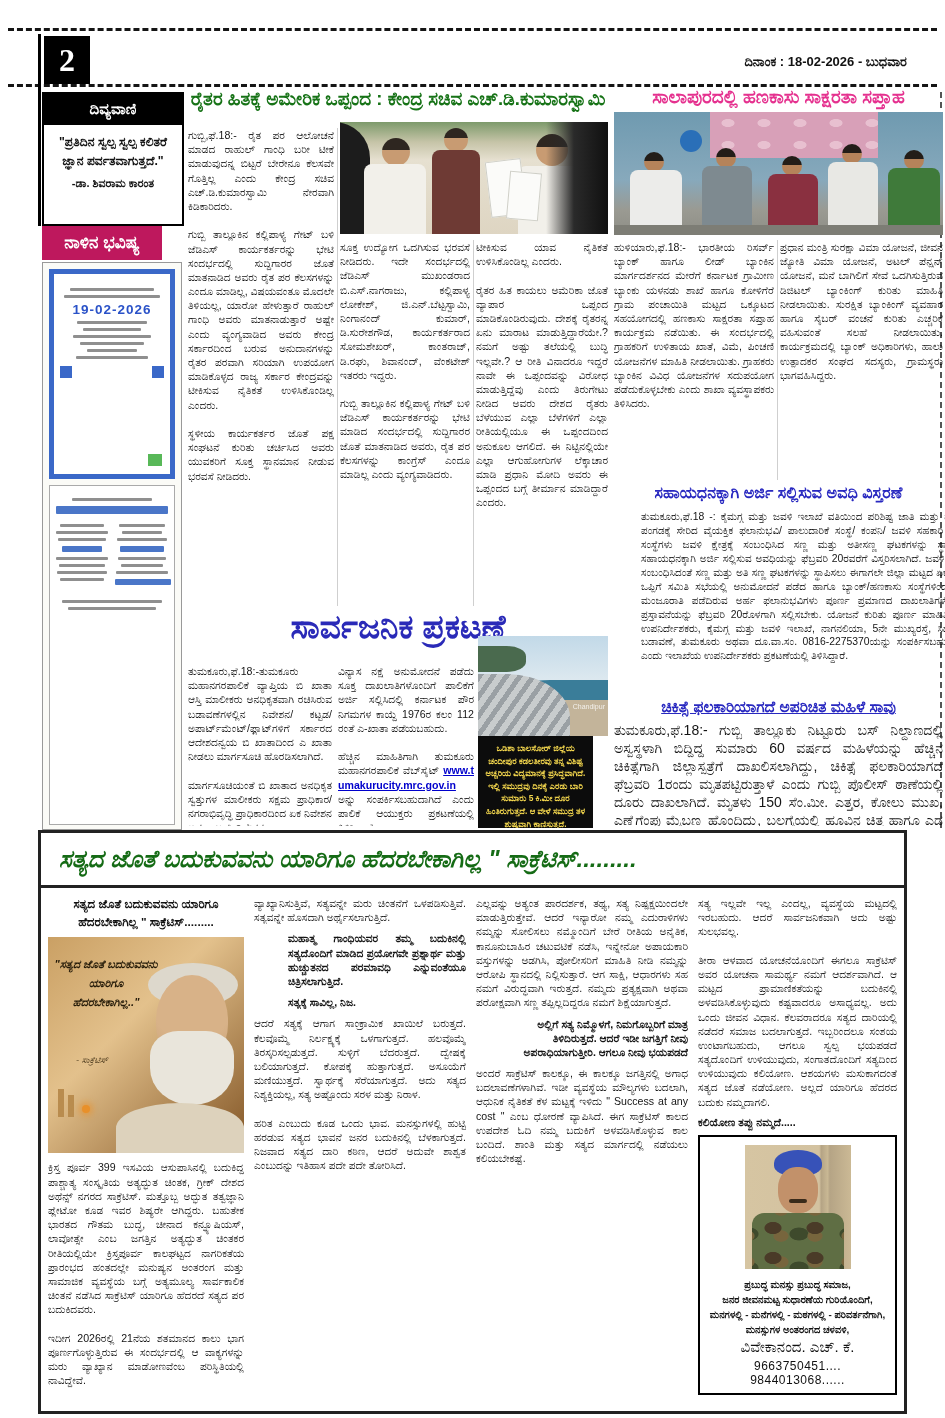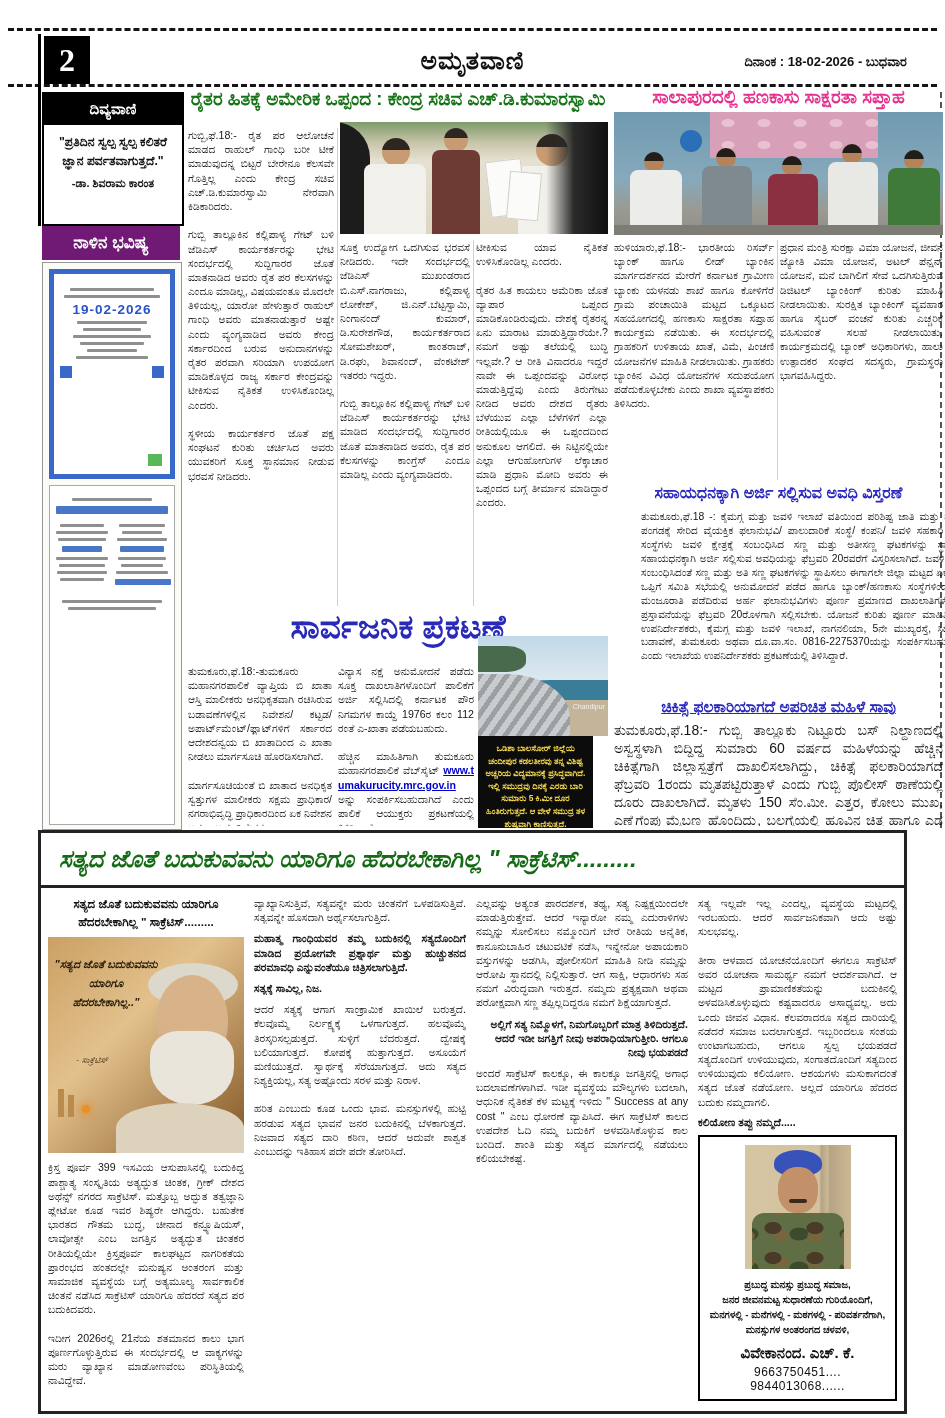--- a/index.html
+++ b/index.html
@@ -14,21 +14,21 @@
            font-family:"Liberation Serif",serif;font-size:32px;font-weight:bold;}
   .masthead{left:0;right:0;top:46px;text-align:center;font-size:25px;font-weight:bold;letter-spacing:1px;}
   .dateline{right:38px;top:54px;font-size:13px;font-weight:bold;}
   .ledge{left:38px;top:34px;width:3px;height:192px;background:#000;}
   .redge{right:3px;top:92px;height:736px;border-left:2px dashed #555;}
   
   .divybox{left:42px;top:92px;width:138px;height:130px;border:2px solid #000;background:#fff;}
   .divyhead{background:#000;color:#fff;text-align:center;font-size:15px;font-weight:bold;padding:6px 0 7px;}
   .divyquote{padding:8px 5px 2px;font-size:12.3px;font-weight:bold;text-align:center;line-height:1.55;}
   .divyattr{font-size:11px;font-weight:bold;text-align:center;padding:4px 2px;}
-  .nalina{left:42px;top:226px;width:138px;height:34px;background:#701a75;color:#fff;display:flex;align-items:center;justify-content:center;
+  .nalina{left:42px;top:226px;width:120px;height:34px;background:#be185d;color:#fff;display:flex;align-items:center;justify-content:center;
           font-size:17px;font-weight:bold;}
   .panchanga{left:42px;top:262px;width:138px;height:566px;background:#fbfbf7;border:1px solid #999;}
   .pblue{margin:6px;border:5px solid #3a68c8;background:#fff;height:190px;position:relative;padding-top:10px;}
   .pdate{color:#2a52c8;font-weight:bold;font-size:13.5px;text-align:center;letter-spacing:1px;margin:4px 0;}
   .fl{height:3px;background:#8f8f8f;margin:4px auto;border-radius:1px;}
   .flb{height:8px;background:#4a76c8;margin:5px auto;border-radius:1px;}
   .psq{position:absolute;width:12px;height:12px;background:#3a68c8;top:92px;}
   .pgreen{position:absolute;width:14px;height:12px;background:#58b858;right:8px;bottom:8px;}
   .ppanel{margin:6px;border:1px solid #aaa;background:#fff;height:330px;padding-top:8px;position:relative;}
   .pcols{display:flex;justify-content:space-between;padding:0 6px;margin-top:6px;}
@@ -93,43 +93,42 @@
   .socquote{position:absolute;left:6px;top:18px;width:104px;font-size:11px;font-weight:bold;font-style:italic;
             color:#241a08;text-align:center;line-height:1.7;}
   .socattr{position:absolute;left:28px;top:118px;font-size:9px;font-style:italic;color:#3a2a10;}
   .soc-hair{position:absolute;right:6px;top:26px;width:90px;height:44px;background:#ddd8cc;border-radius:50%;}
   .soc-face{position:absolute;right:16px;top:38px;width:72px;height:90px;background:radial-gradient(circle at 50% 30%,#d8b288 55%,#c69f74);border-radius:50% 50% 45% 45%;}
   .soc-beard{position:absolute;right:10px;top:94px;width:84px;height:74px;background:#e9e5db;border-radius:40% 40% 60% 60%;}
   .soc-robe{position:absolute;right:0;bottom:0;width:128px;height:50px;background:#ddd2bc;border-radius:50% 50% 0 0;}
   .soc-col{position:absolute;width:6px;height:28px;background:#b98c4e;bottom:36px;}
   .soc-fire{position:absolute;left:34px;bottom:40px;width:8px;height:8px;border-radius:50%;background:#e8902a;box-shadow:0 0 6px 3px rgba(232,144,42,.6);}
   .bp{margin-bottom:7px;}
-  .bold{font-weight:bold;}
+  .bold{font-weight:bold;margin-left:34px;}
   .closing{font-weight:bold;font-size:10.6px;text-align:left;margin:6px 0;}
   .authorbox{border:2px solid #000;margin-top:6px;padding:8px 6px 6px;text-align:center;}
   .soldier{position:relative;width:106px;height:124px;margin:0 auto 8px;overflow:hidden;
            background:linear-gradient(90deg,#d6c5a2 0%,#d3c2a0 70%,#b5a485 72%,#c9b894 78%,#b5a485 80%,#cbb995 100%);}
   .sd-bandana{position:absolute;left:29px;top:5px;width:48px;height:26px;background:#3752b8;border-radius:50% 50% 40% 40%;}
   .sd-face{position:absolute;left:33px;top:22px;width:40px;height:46px;background:#c2916a;border-radius:45%;}
   .sd-mus{position:absolute;left:44px;top:54px;width:18px;height:4px;background:#3a2a1a;border-radius:2px;}
   .sd-torso{position:absolute;left:7px;bottom:0;width:92px;height:56px;border-radius:12px 12px 0 0;background-color:#5f6e44;
             background-image:radial-gradient(#4a3b28 8px,transparent 9px),radial-gradient(#77653d 7px,transparent 8px),radial-gradient(#3e4a2c 9px,transparent 10px);
             background-size:42px 30px,34px 26px,50px 34px;background-position:0 0,12px 10px,22px 4px;}
   .aline{font-size:9.8px;font-weight:bold;line-height:1.55;}
-  .aname{font-size:15px;font-weight:bold;margin-top:6px;}
+  .aname{font-size:15px;font-weight:normal;}
   .aphones{font-size:12px;margin-top:3px;letter-spacing:.5px;}
 </style>
 </head>
 <body>
 
 <div id="paper">
 
   <div class="abs topdash"></div>
   <div class="abs pagenum">2</div>
-  <div class="abs masthead">ಅಮೃತವಾಣಿ</div>
   <div class="abs dateline">ದಿನಾಂಕ : 18-02-2026 - ಬುಧವಾರ</div>
   <div class="abs hdrdash"></div>
   <div class="abs ledge"></div>
   <div class="abs redge"></div>
 
   <div class="abs divybox">
     <div class="divyhead">ದಿವ್ಯವಾಣಿ</div>
     <div class="divyquote">"ಪ್ರತಿದಿನ ಸ್ವಲ್ಪ ಸ್ವಲ್ಪ ಕಲಿತರೆ ಜ್ಞಾನ ಪರ್ವತವಾಗುತ್ತದೆ."</div>
     <div class="divyattr">-ಡಾ. ಶಿವರಾಮ ಕಾರಂತ</div>
   </div>

